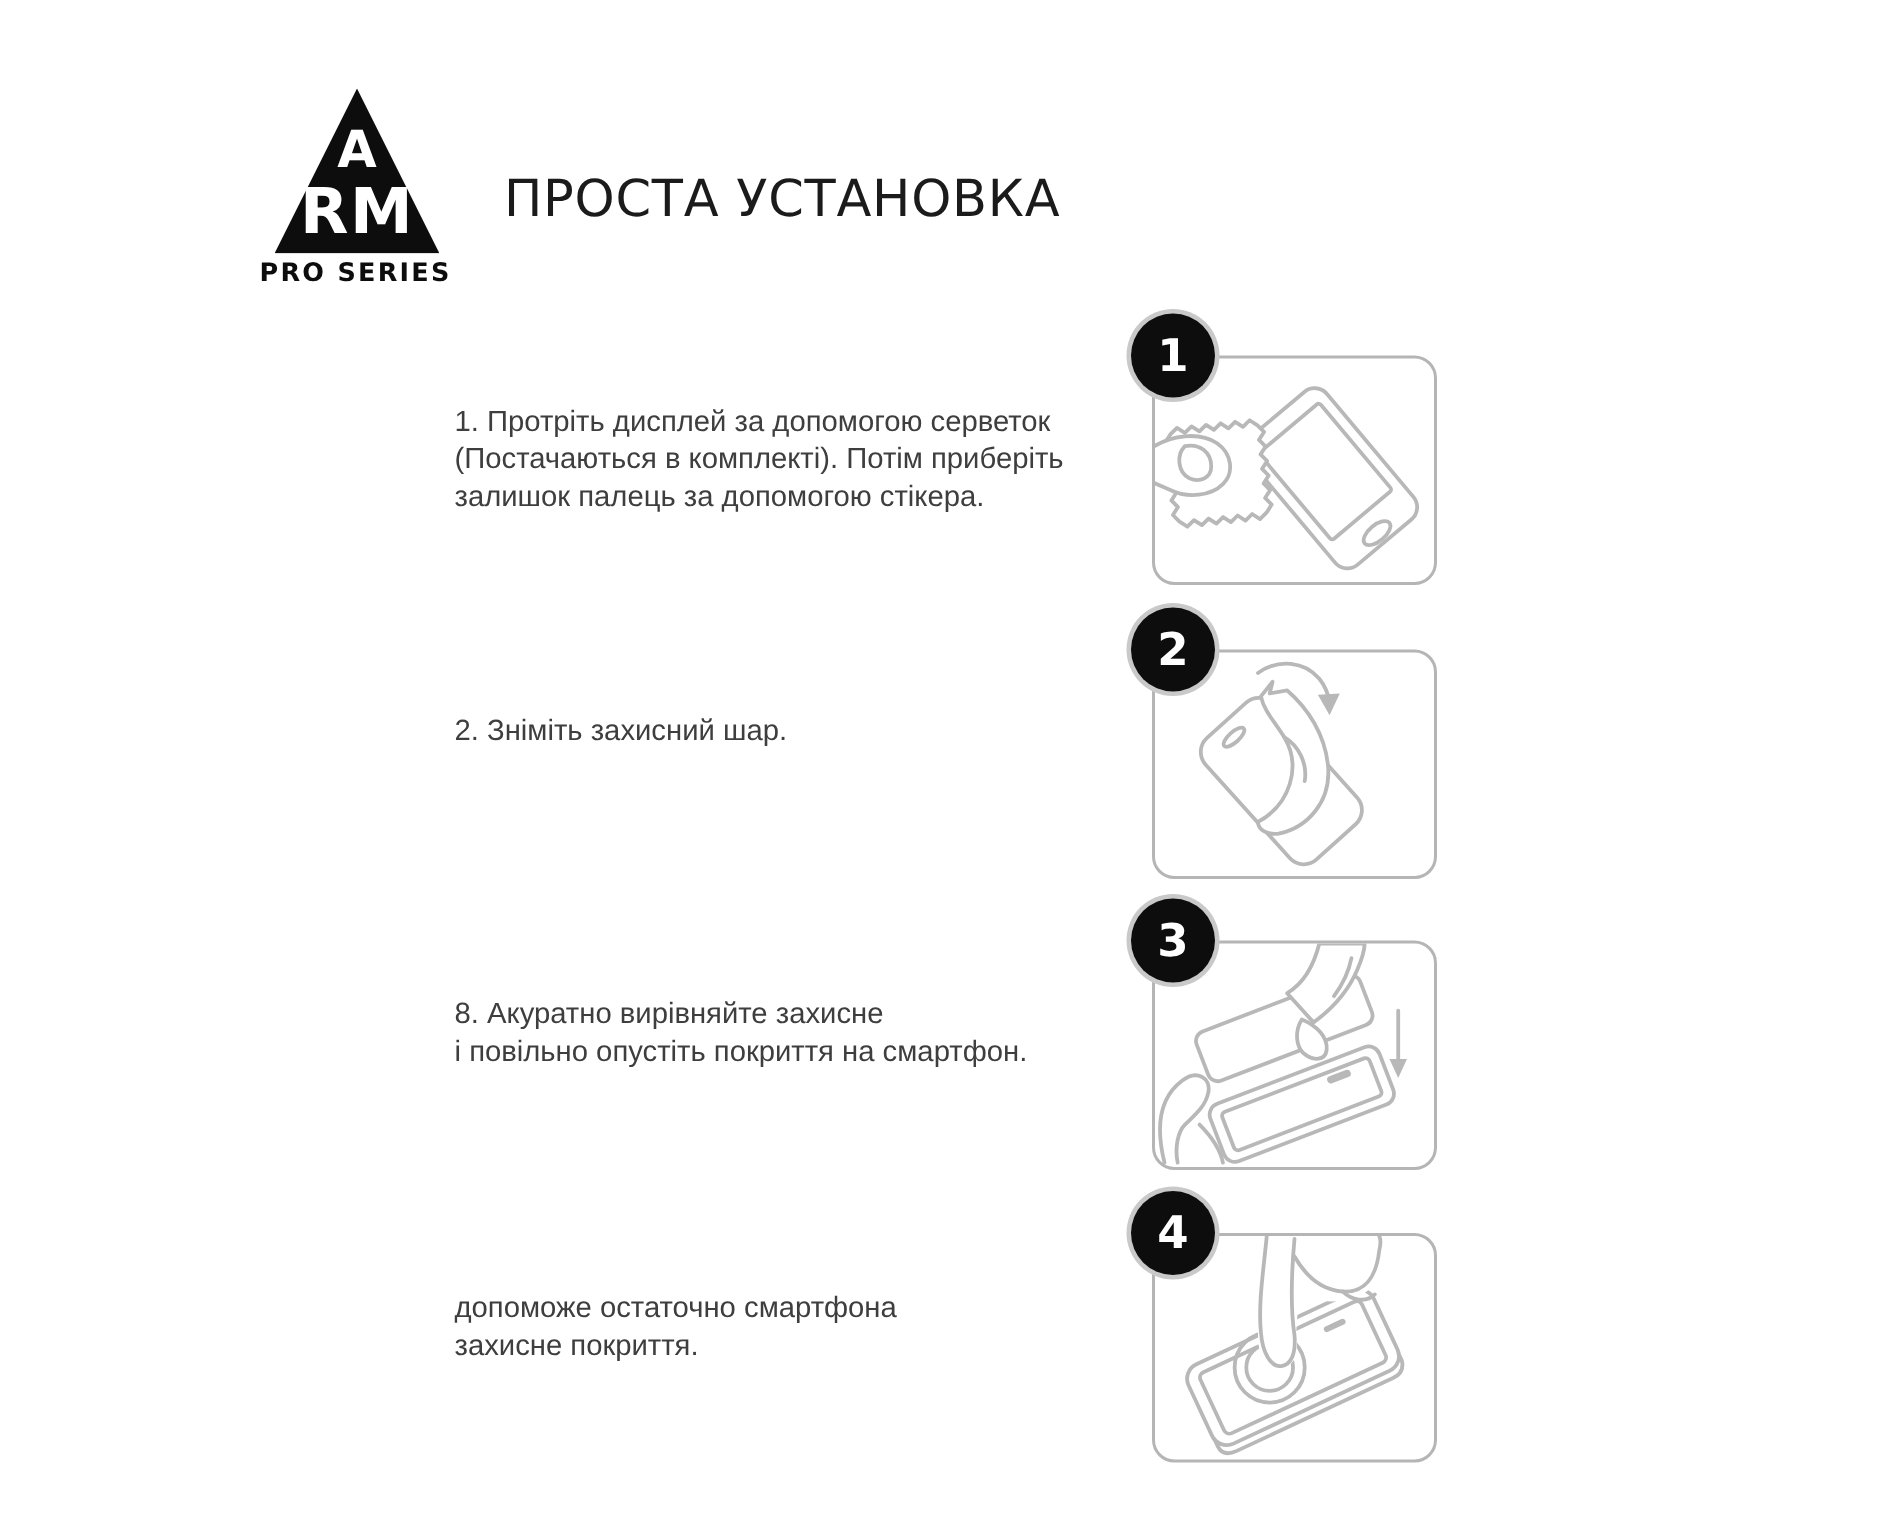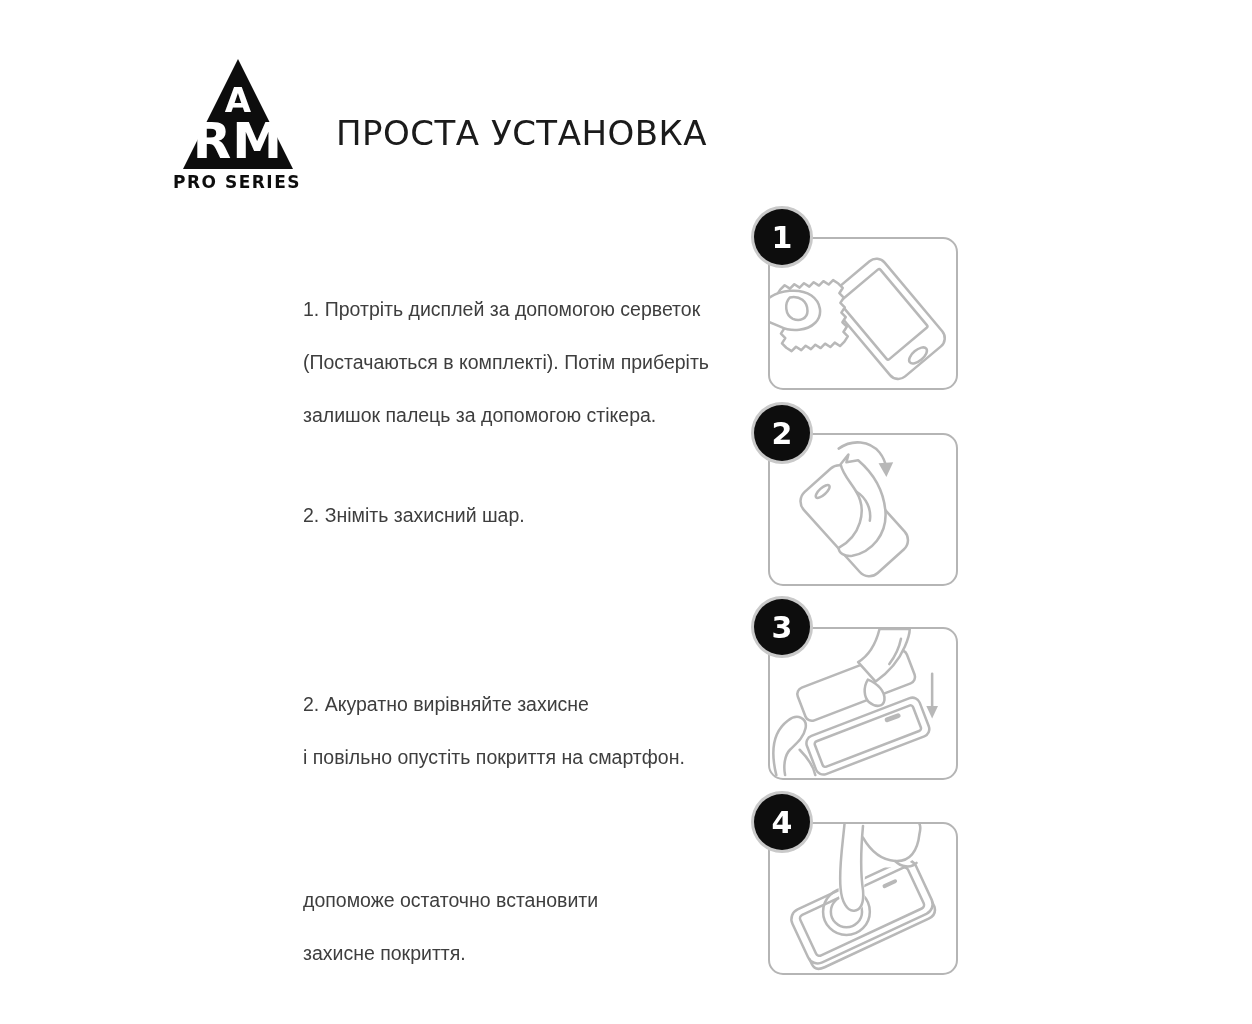--- a/index.html
+++ b/index.html
@@ -23,21 +23,21 @@
   }
   .logo-a {
     position: absolute; left: 8px; top: 27px; width: 110px;
     text-align: center; color: #ffffff;
     font-size: 34px; font-weight: 800; line-height: 36px;
     font-family: "DejaVu Sans", sans-serif; letter-spacing: 0;
   }
   .logo-rm {
     position: absolute; left: 8px; top: 63px; width: 110px;
     text-align: center; color: #ffffff;
-    font-size: 50px; font-weight: 800; line-height: 46px;
+    font-size: 42px; font-weight: 800; line-height: 46px;
     font-family: "DejaVu Sans", sans-serif; letter-spacing: 1px;
   }
   .logo-sub {
     position: absolute; left: -2px; top: 117px; width: 130px;
     text-align: left; color: var(--logo, #0d0d0d);
     font-size: 17px; font-weight: 800; letter-spacing: 1.5px;
     font-family: "DejaVu Sans", sans-serif; white-space: nowrap;
   }
 
   
@@ -48,21 +48,21 @@
     font-family: "DejaVu Sans", "Liberation Sans", sans-serif;
     white-space: nowrap;
   }
 
   
   .step-text {
     position: absolute; left: 303px; width: 445px;
     font-size: 19.5px; line-height: 25px;
     color: var(--body-text, #3e3e3e); font-weight: 400;
   }
-  .step-text .line { white-space: nowrap; margin-top: 28px; }
+  .step-text .line { white-space: nowrap; }
   .pos-text-1 { top: 269px; }
   .pos-text-2 { top: 475px; }
   .pos-text-3 { top: 664px; }
   .pos-text-4 { top: 860px; }
 
   
   .panel {
     position: absolute; left: 768px; width: 190px; height: 153px;
     border: 2px solid var(--panel-border, #b5b5b5);
     border-radius: 15px; background: #fff;
@@ -162,21 +162,21 @@
       </g>
 
       <g>
         <path class="ln" d="M70,14 C84,4 102,6 112,18 C116,23 118,28 119,34"></path>
         <path class="hd" d="M119,43 L111,29 L126,28 Z"></path>
       </g>
     </svg>
   </div>
 
   <div class="step-text pos-text-3">
-    <div class="line">2. Акуратно вирівняйте захисне</div>
+    <div class="line">8. Акуратно вирівняйте захисне</div>
     <div class="line">і повільно опустіть покриття на смартфон.</div>
   </div>
   <div class="panel pos-panel-3">
     <svg viewBox="0 0 190 153">
 
       <g transform="translate(100,110) rotate(-21)">
         <rect class="ln fillw" x="-62" y="-21" width="124" height="42" rx="8"></rect>
         <rect class="ln" x="-54" y="-14" width="108" height="28" rx="3"></rect>
         <rect class="slot" x="22" y="-11" width="17" height="5" rx="2.5"></rect>
       </g>
@@ -201,21 +201,21 @@
         <path class="ln" d="M166,46 L166,82"></path>
         <path class="hd" d="M166,92 L160,79 L172,79 Z"></path>
       </g>
     </svg>
     <div class="badge">
       <span>3</span>
     </div>
   </div>
 
   <div class="step-text pos-text-4">
-    <div class="line">допоможе остаточно встановити</div>
+    <div class="line">допоможе остаточно смартфона</div>
     <div class="line">захисне покриття.</div>
   </div>
   <div class="panel pos-panel-4">
     <svg viewBox="0 0 190 153">
 
       <g transform="translate(94,90) rotate(-25)">
         <rect class="ln fillw" x="-70" y="-30" width="140" height="60" rx="11"></rect>
         <rect class="ln" x="-61" y="-23" width="122" height="46" rx="4"></rect>
         <rect class="slot" x="30" y="-16" width="16" height="4" rx="2"></rect>
         <path class="ln" d="M-69.5,22 L-69.5,27 Q-69.5,35.5 -59,35.5 L59,35.5 Q68,35.5 69.5,27 L69.5,22"></path>

